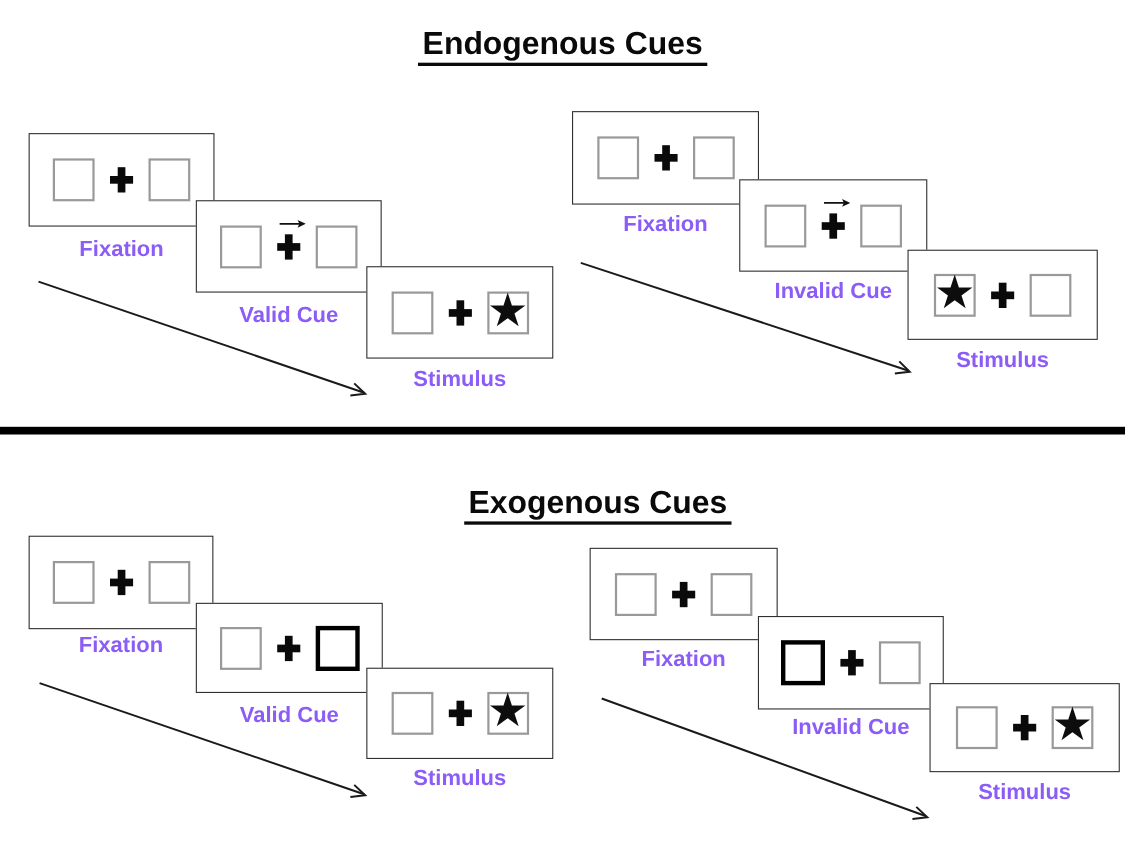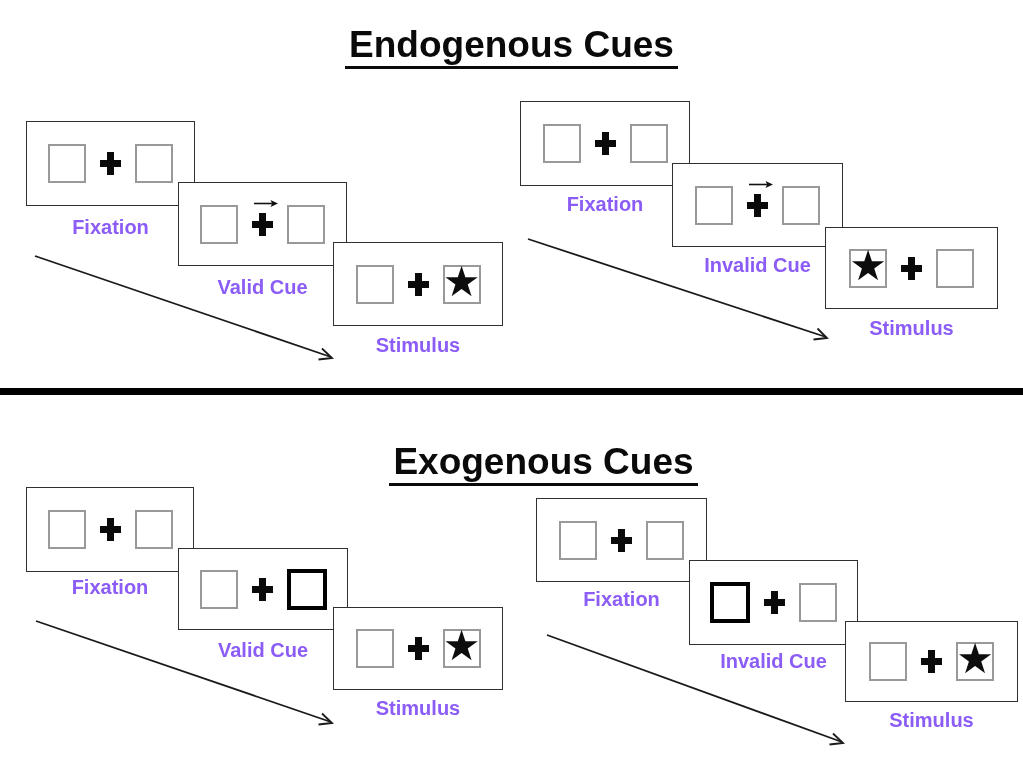--- a/index.html
+++ b/index.html
@@ -2,21 +2,21 @@
 <html><head>
 <meta charset="utf-8">
 <style>
   html,body{margin:0;padding:0;background:#ffffff;}
   .stage{
     position:relative;width:1023px;height:767px;background:#ffffff;
     font-family:"Liberation Sans","DejaVu Sans",sans-serif;overflow:hidden;
   }
   .section-title{
     position:absolute;left:0;width:1023px;text-align:center;
-    font-size:37px;font-weight:bold;color:#0a0a0a;letter-spacing:0px;
+    font-size:29px;font-weight:bold;color:#0a0a0a;letter-spacing:0px;
   }
   .section-title span{border-bottom:3px solid #0a0a0a;padding:0 4px 1px 4px;}
   .divider{position:absolute;left:0;width:1023px;height:7px;background:#000000;}
   .panel{
     position:absolute;background:#ffffff;border:1px solid #303030;
     display:flex;align-items:center;justify-content:center;gap:14px;
     box-sizing:border-box;
   }
   .sq{
     width:38px;height:39px;border:2px solid #999999;background:#ffffff;

